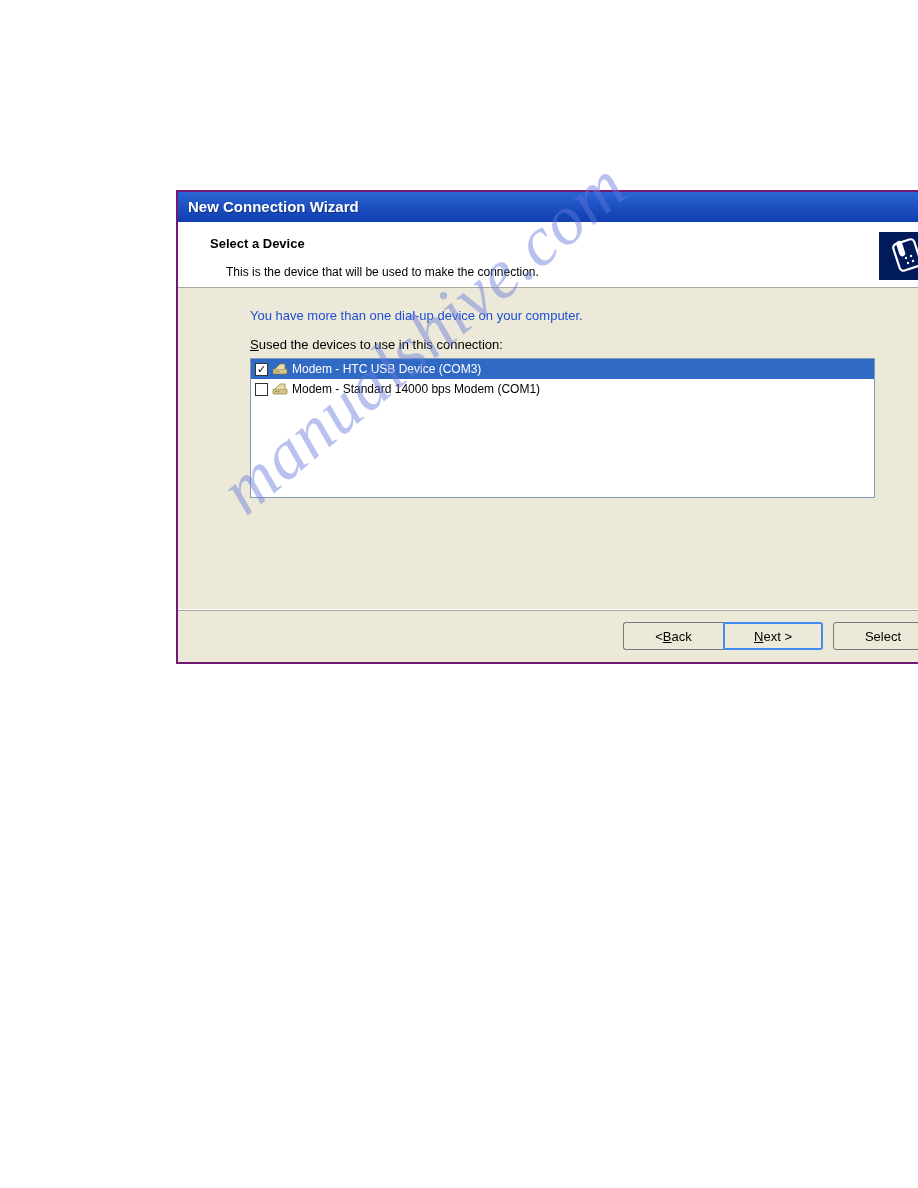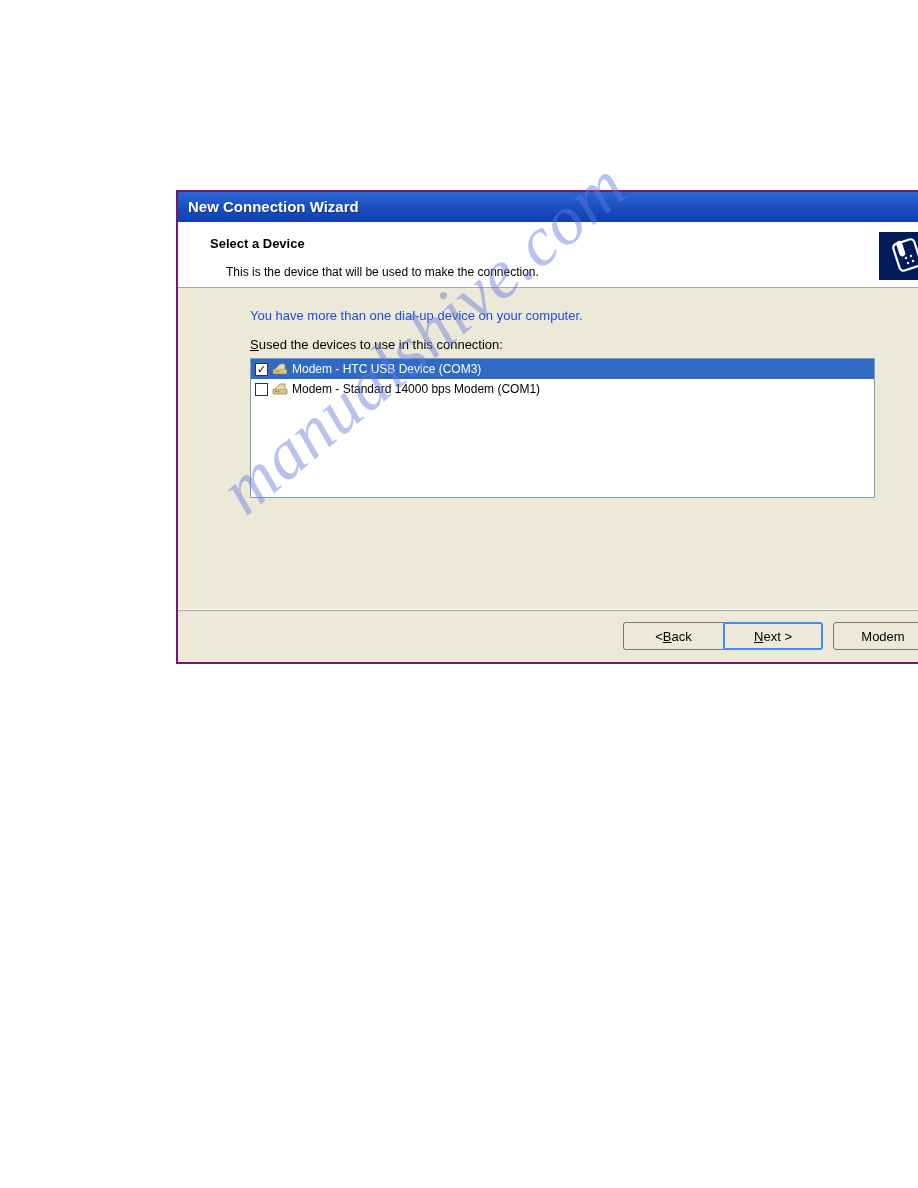--- a/index.html
+++ b/index.html
@@ -203,18 +203,18 @@
           <span>&lt; </span>
           <span class="u">B</span>
           <span>ack</span>
         </button>
       <button class="btn default">
           <span class="u">N</span>
           <span>ext &gt;</span>
         </button>
     </div>
     <button class="btn">
-        <span>Modem</span>
+        <span>Select</span>
       </button>
   </div>
 </div>
 
 <div class="watermark">manualshive.com</div>
 
 </body></html>

